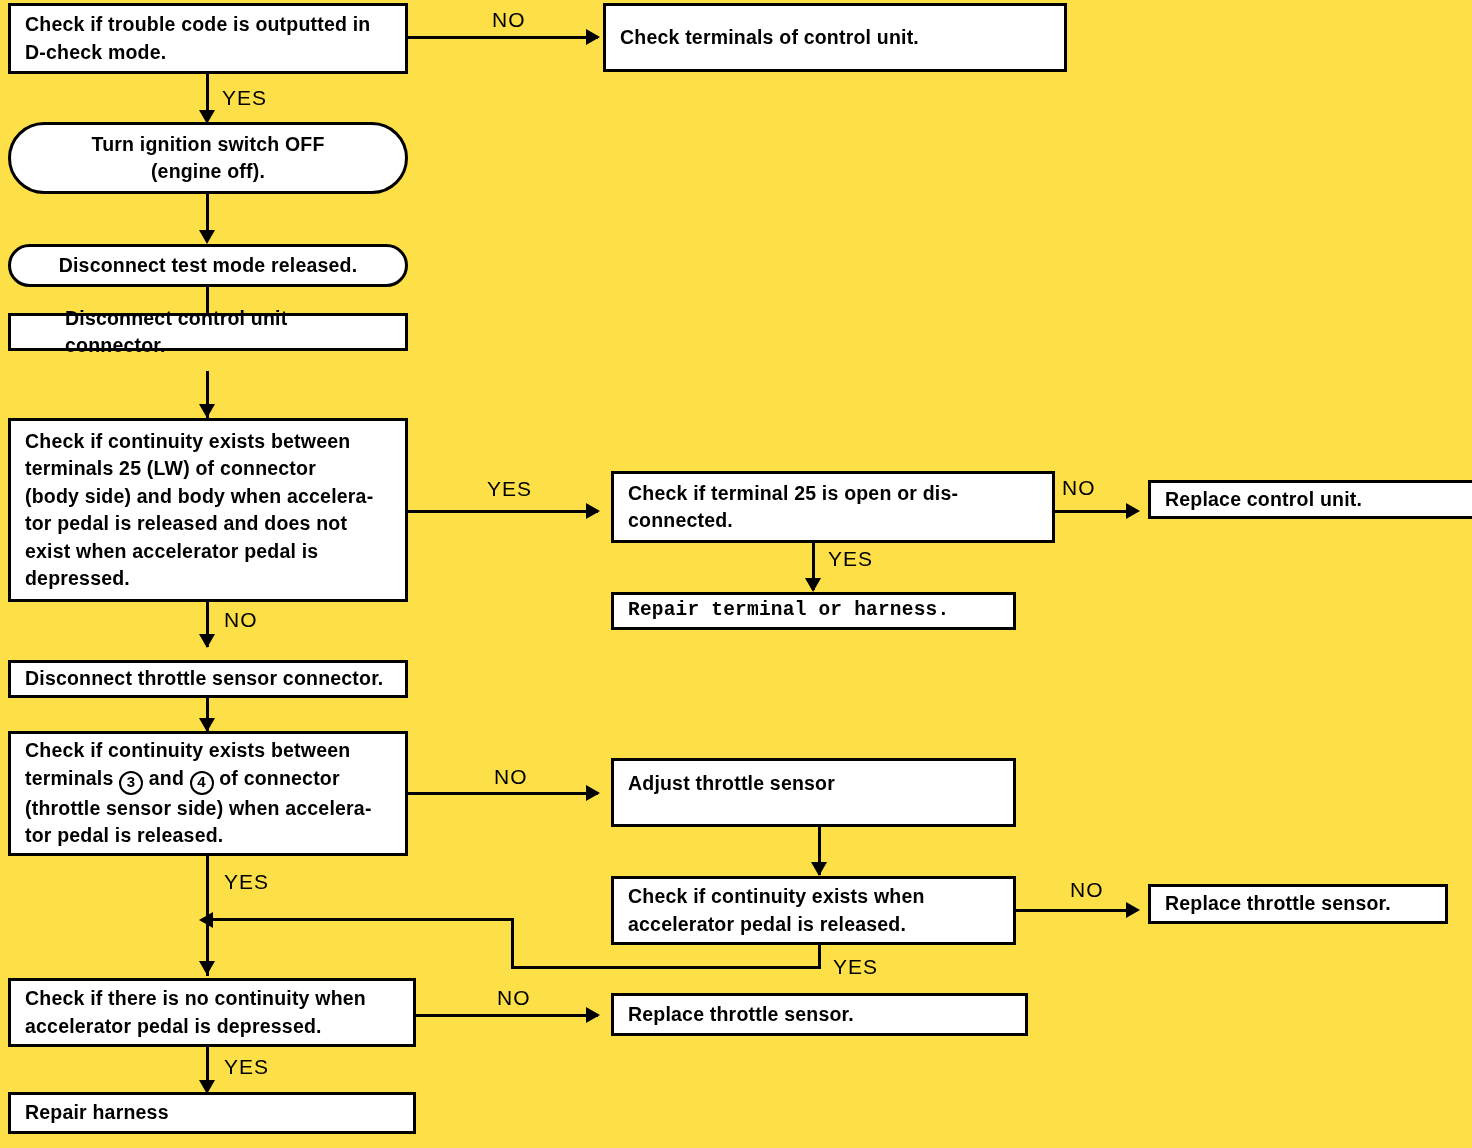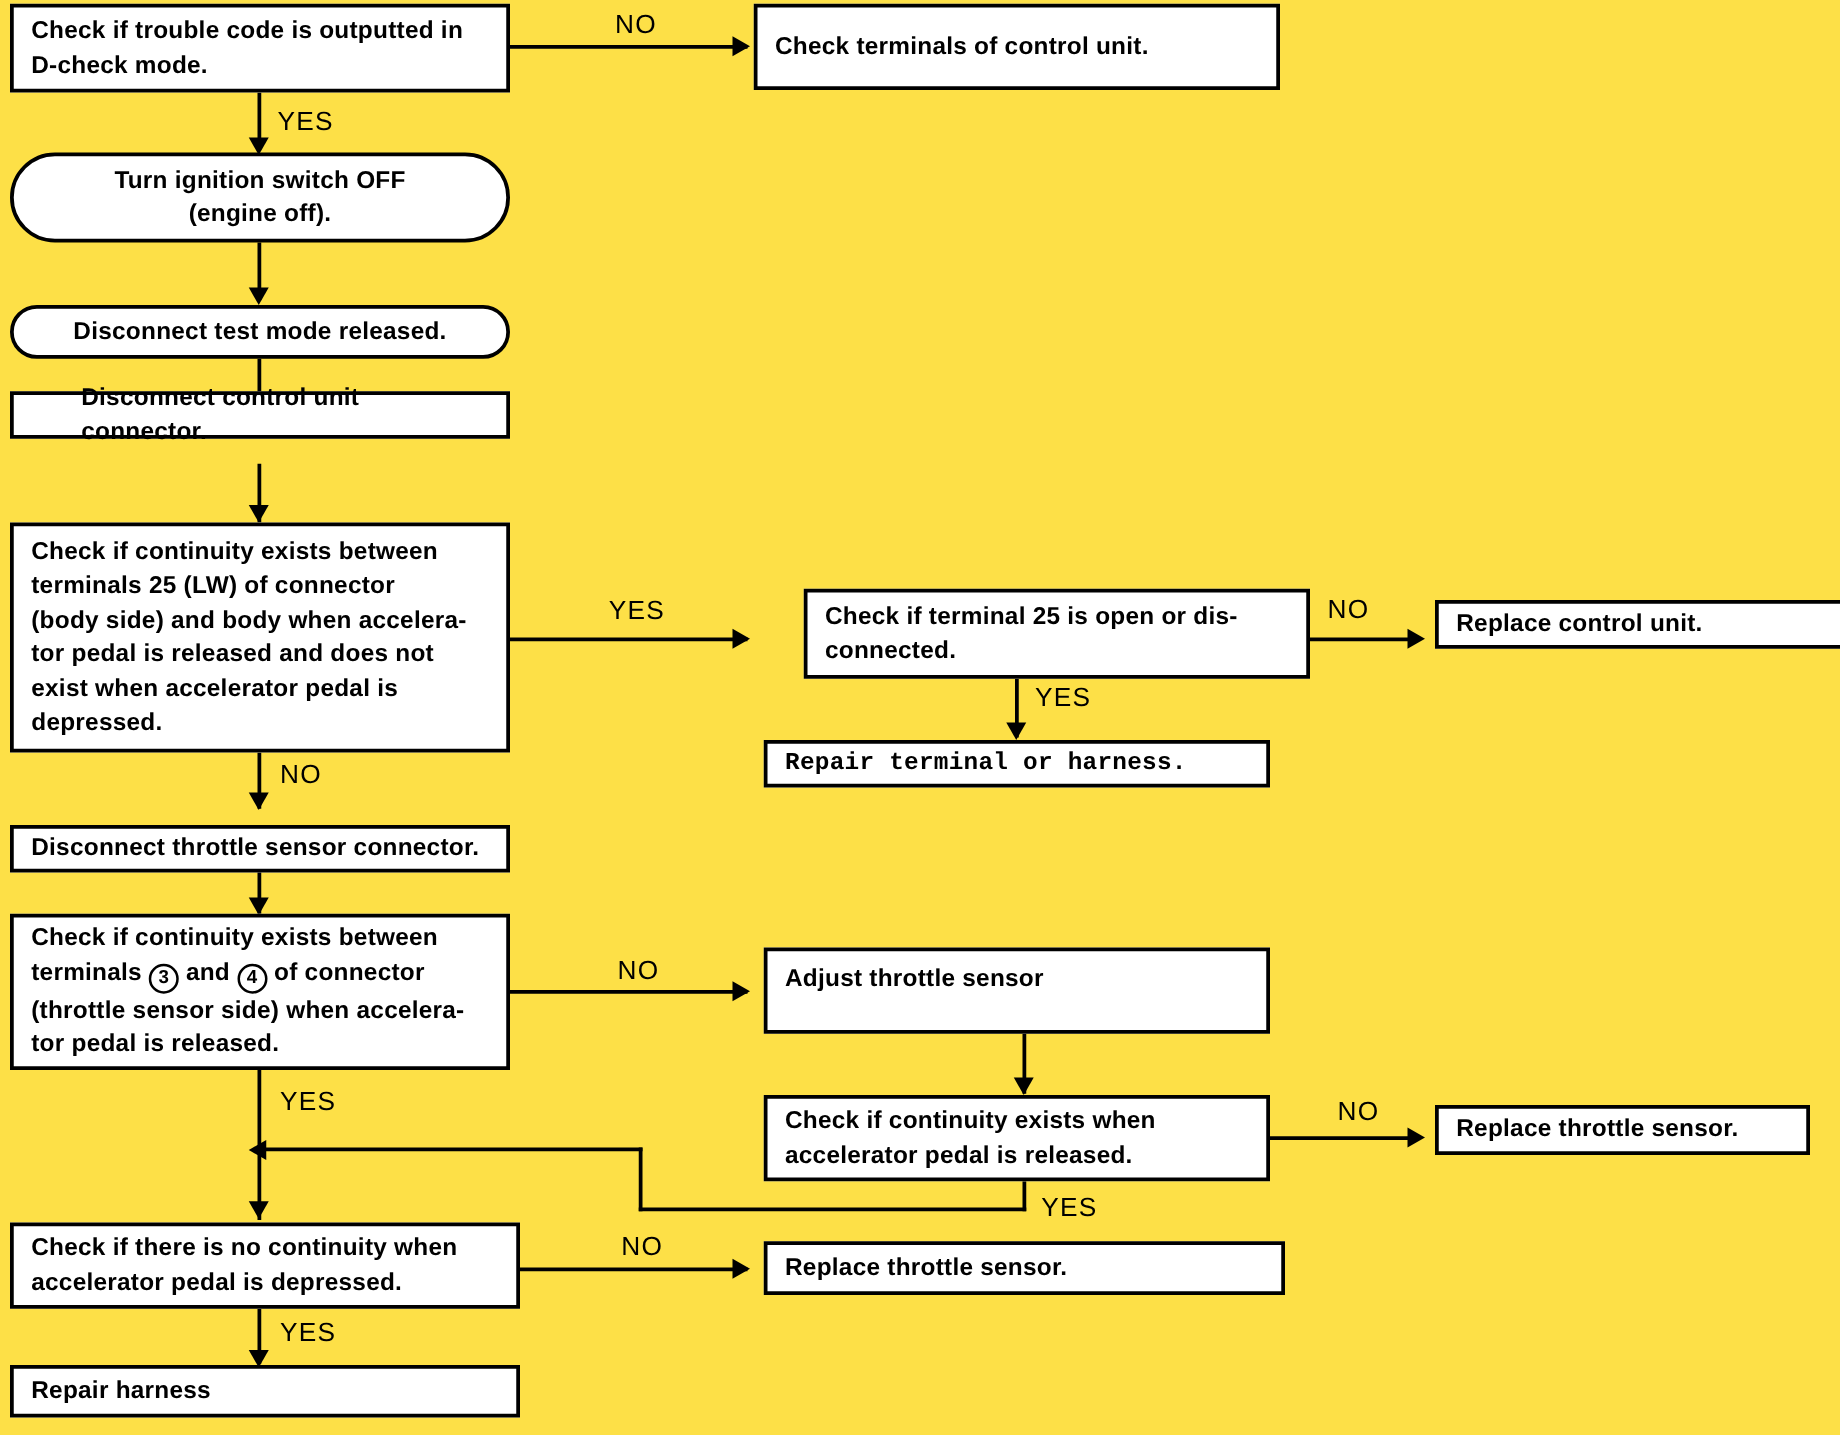--- a/index.html
+++ b/index.html
@@ -109,21 +109,21 @@
 
   <div class="node" style="left:8px; top:3px; width:400px; height:71px;">
     <span class="txt">Check if trouble code is outputted in
 D-check mode.</span>
   </div>
 
   <div class="hline" style="left:408px; top:36px; width:190px;"></div>
   <div class="arrow-right" style="left:586px; top:29px;"></div>
   <div class="label" style="left:492px; top:8px;">NO</div>
 
-  <div class="node" style="left:603px; top:3px; width:421px; height:69px;">
+  <div class="node" style="left:603px; top:3px; width:464px; height:69px;">
     <span class="txt">Check terminals of control unit.</span>
   </div>
 
   <div class="vline" style="left:206px; top:74px; height:44px;"></div>
   <div class="arrow-down" style="left:199px; top:110px;"></div>
   <div class="label" style="left:222px; top:86px;">YES</div>
 
   <div class="node rounded center" style="left:8px; top:122px; width:400px; height:72px;">
     <span class="txt">Turn ignition switch OFF
 (engine off).</span>
@@ -152,21 +152,21 @@
 (body side) and body when accelera-
 tor pedal is released and does not
 exist when accelerator pedal is
 depressed.</span>
   </div>
 
   <div class="hline" style="left:408px; top:510px; width:190px;"></div>
   <div class="arrow-right" style="left:586px; top:503px;"></div>
   <div class="label" style="left:487px; top:477px;">YES</div>
 
-  <div class="node" style="left:643px; top:471px; width:405px; height:72px;">
+  <div class="node" style="left:611px; top:471px; width:444px; height:72px;">
     <span class="txt">Check if terminal 25 is open or dis-
 connected.</span>
   </div>
 
   <div class="hline" style="left:1016px; top:510px; width:118px;"></div>
   <div class="arrow-right" style="left:1126px; top:503px;"></div>
   <div class="label" style="left:1062px; top:476px;">NO</div>
 
   <div class="node" style="left:1148px; top:480px; width:332px; height:39px;">
     <span class="txt">Replace control unit.</span>

